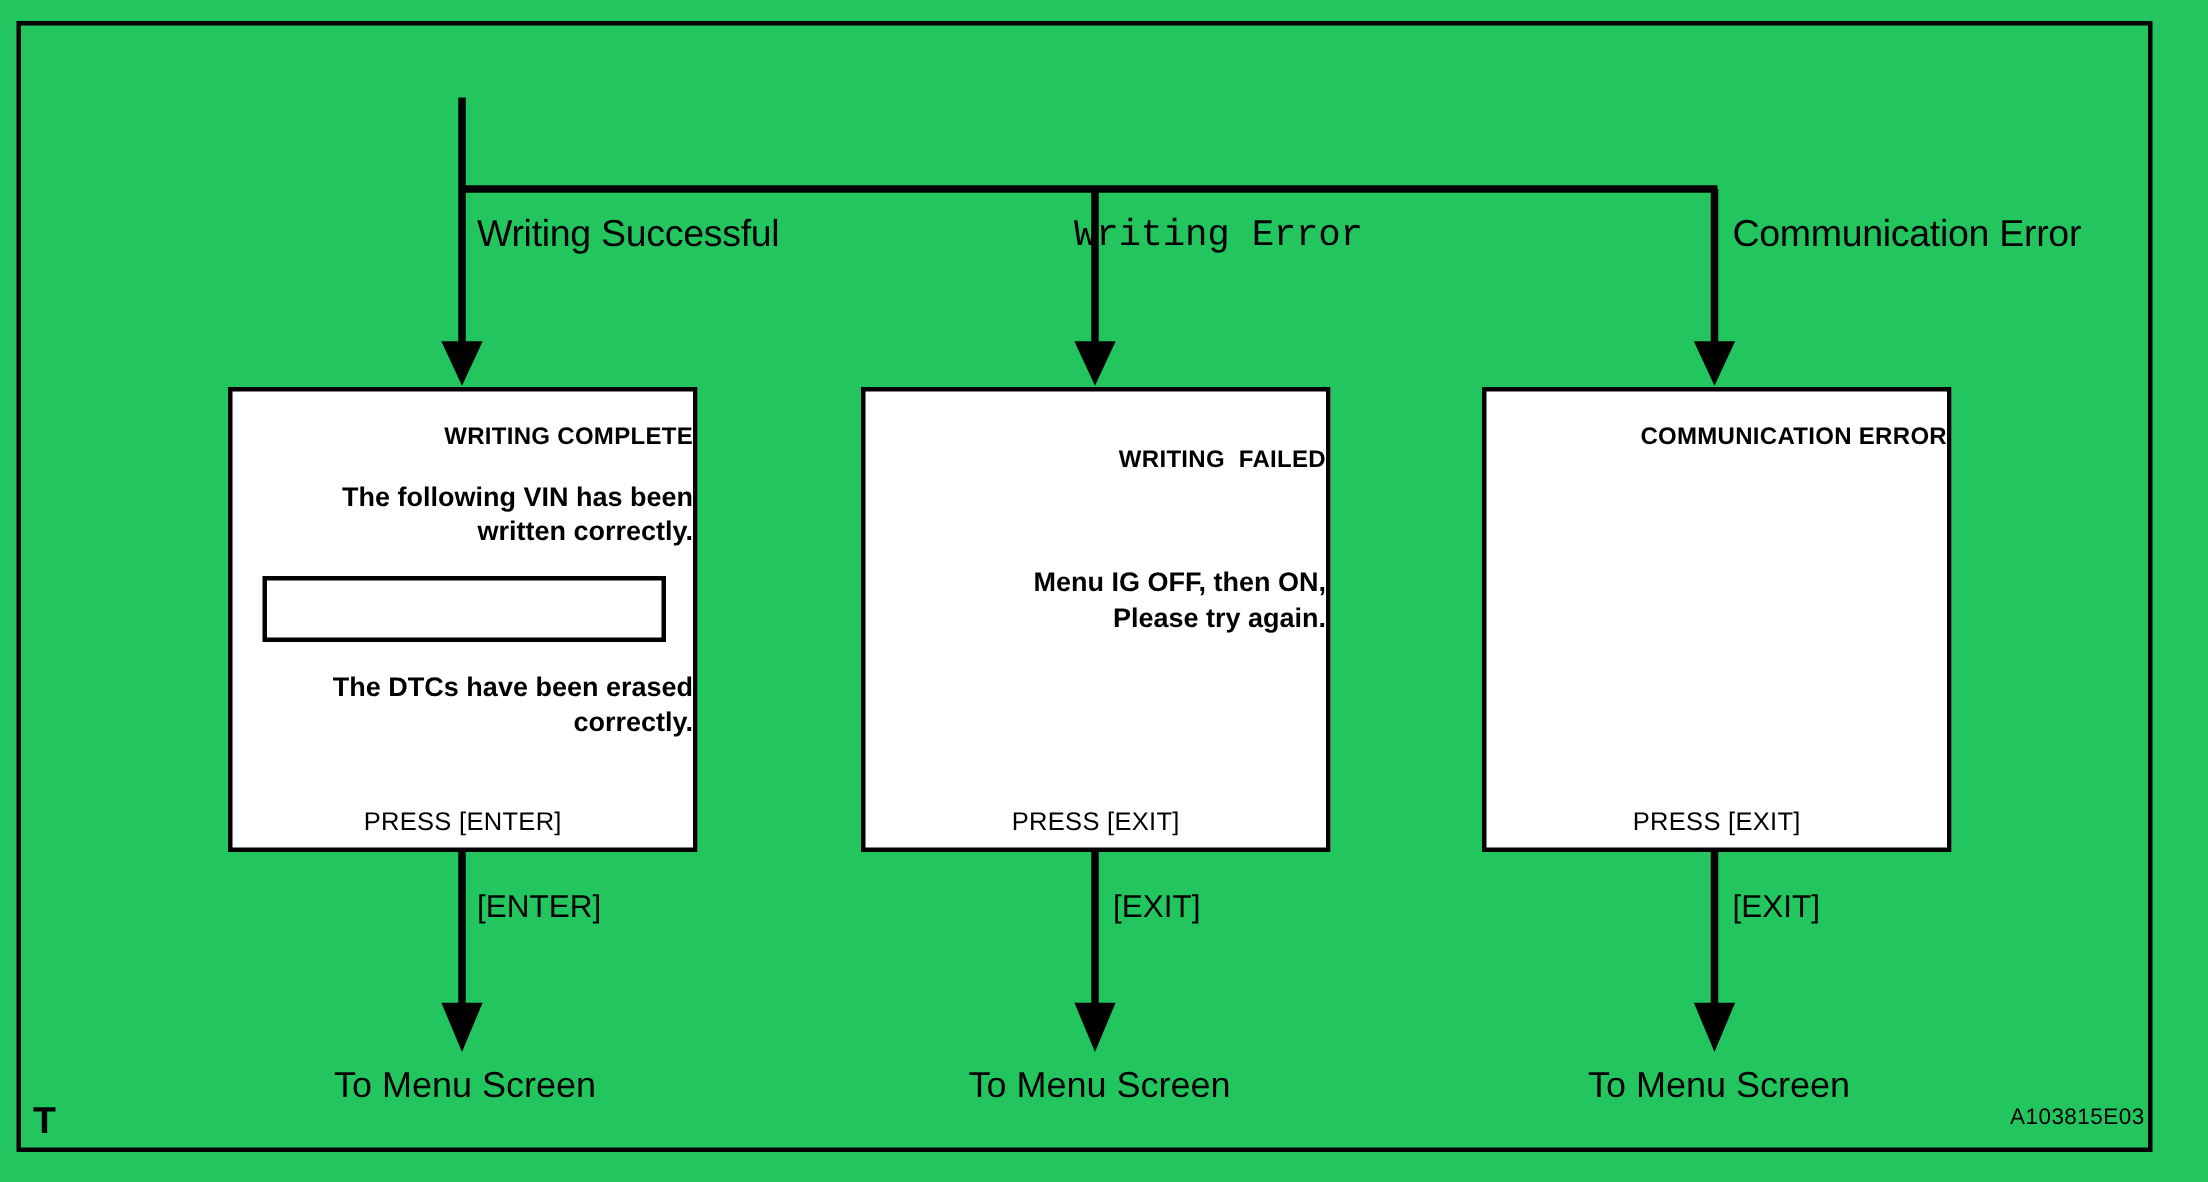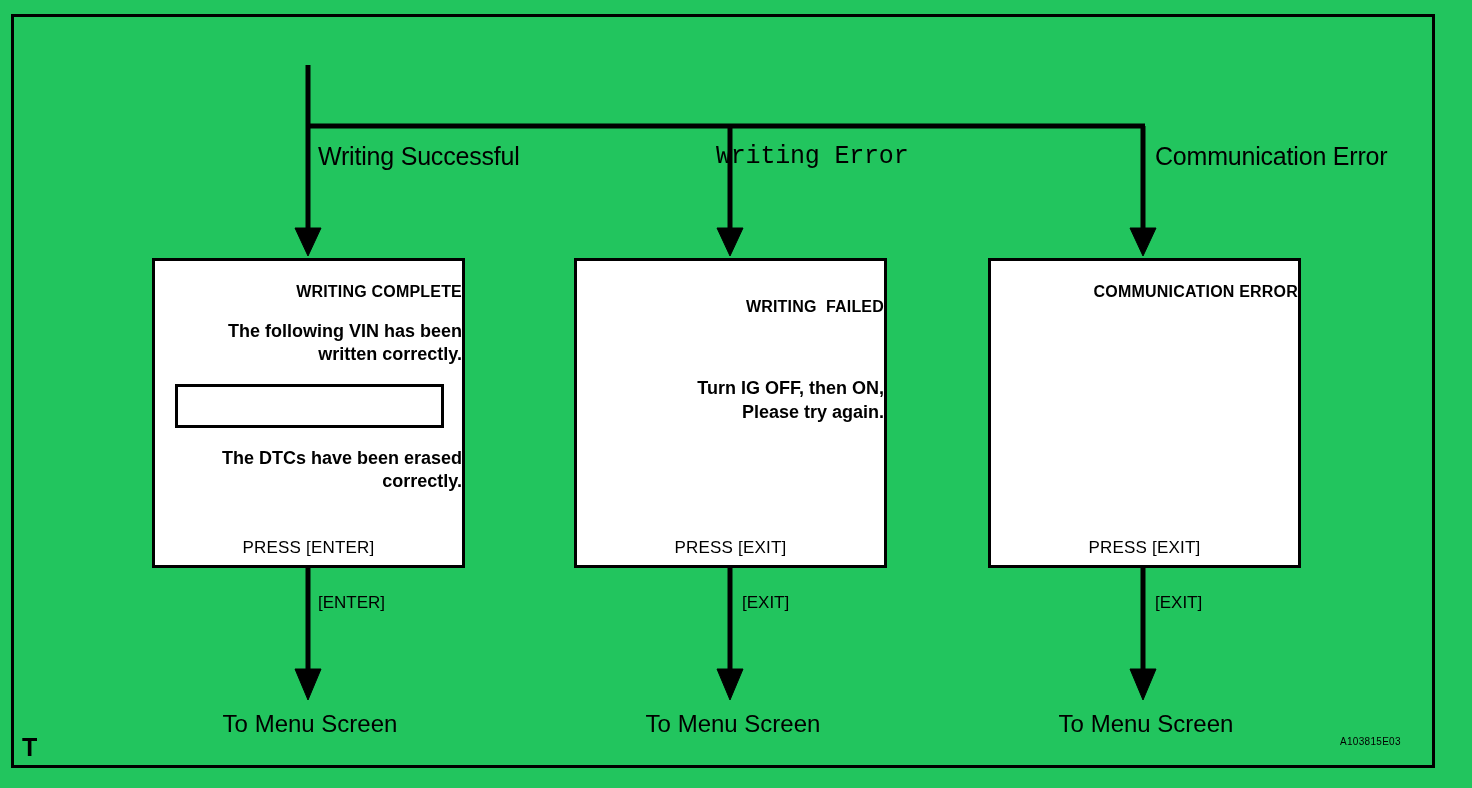--- a/index.html
+++ b/index.html
@@ -46,21 +46,21 @@
     font-size: 25px;
     font-weight: 400;
     line-height: 1;
     white-space: nowrap;
     letter-spacing: -0.2px;
   }
 
   
   .key-label {
     position: absolute;
-    font-size: 17px;
+    font-size: 21px;
     font-weight: 400;
     line-height: 1;
     white-space: nowrap;
   }
 
   
   .terminal-label {
     position: absolute;
     font-size: 24px;
     font-weight: 400;
@@ -123,21 +123,21 @@
     left: 22px;
     top: 735px;
     font-size: 25px;
     font-weight: 700;
     line-height: 1;
   }
   #figure-code {
     position: absolute;
     left: 1340px;
     top: 737px;
-    font-size: 10px;
+    font-size: 15px;
     font-weight: 400;
     line-height: 1;
     letter-spacing: 0.3px;
   }
 </style>
 </head>
 <body>
 
 <div id="stage">
 
@@ -182,21 +182,21 @@
       <div class="vin-field" style="left:20px; top:123px; width:269px; height:44px;"></div>
       <div class="screen-body" style="top:209px;">correctly.</div>
       <div class="screen-body" style="top:186px;">The DTCs have been erased</div>
       <div class="screen-footer" style="top:277px;">PRESS [ENTER]</div>
     </div>
   </div>
 
   <div class="screen-box" style="left:574px; top:258px; width:313px; height:310px;">
     <div class="screen-inner">
       <div class="screen-title" style="top:19px;margin-top:18px;">WRITING  FAILED</div>
-      <div class="screen-body" style="top:116px;">Turn IG OFF, then ON,</div>
+      <div class="screen-body" style="top:116px;">Menu IG OFF, then ON,</div>
       <div class="screen-body" style="top:140px;">Please try again.</div>
       <div class="screen-footer" style="top:277px;">PRESS [EXIT]</div>
     </div>
   </div>
 
   <div class="screen-box" style="left:988px; top:258px; width:313px; height:310px;">
     <div class="screen-inner">
       <div class="screen-title" style="top:22px;">COMMUNICATION ERROR</div>
       <div class="screen-footer" style="top:277px;">PRESS [EXIT]</div>
     </div>

